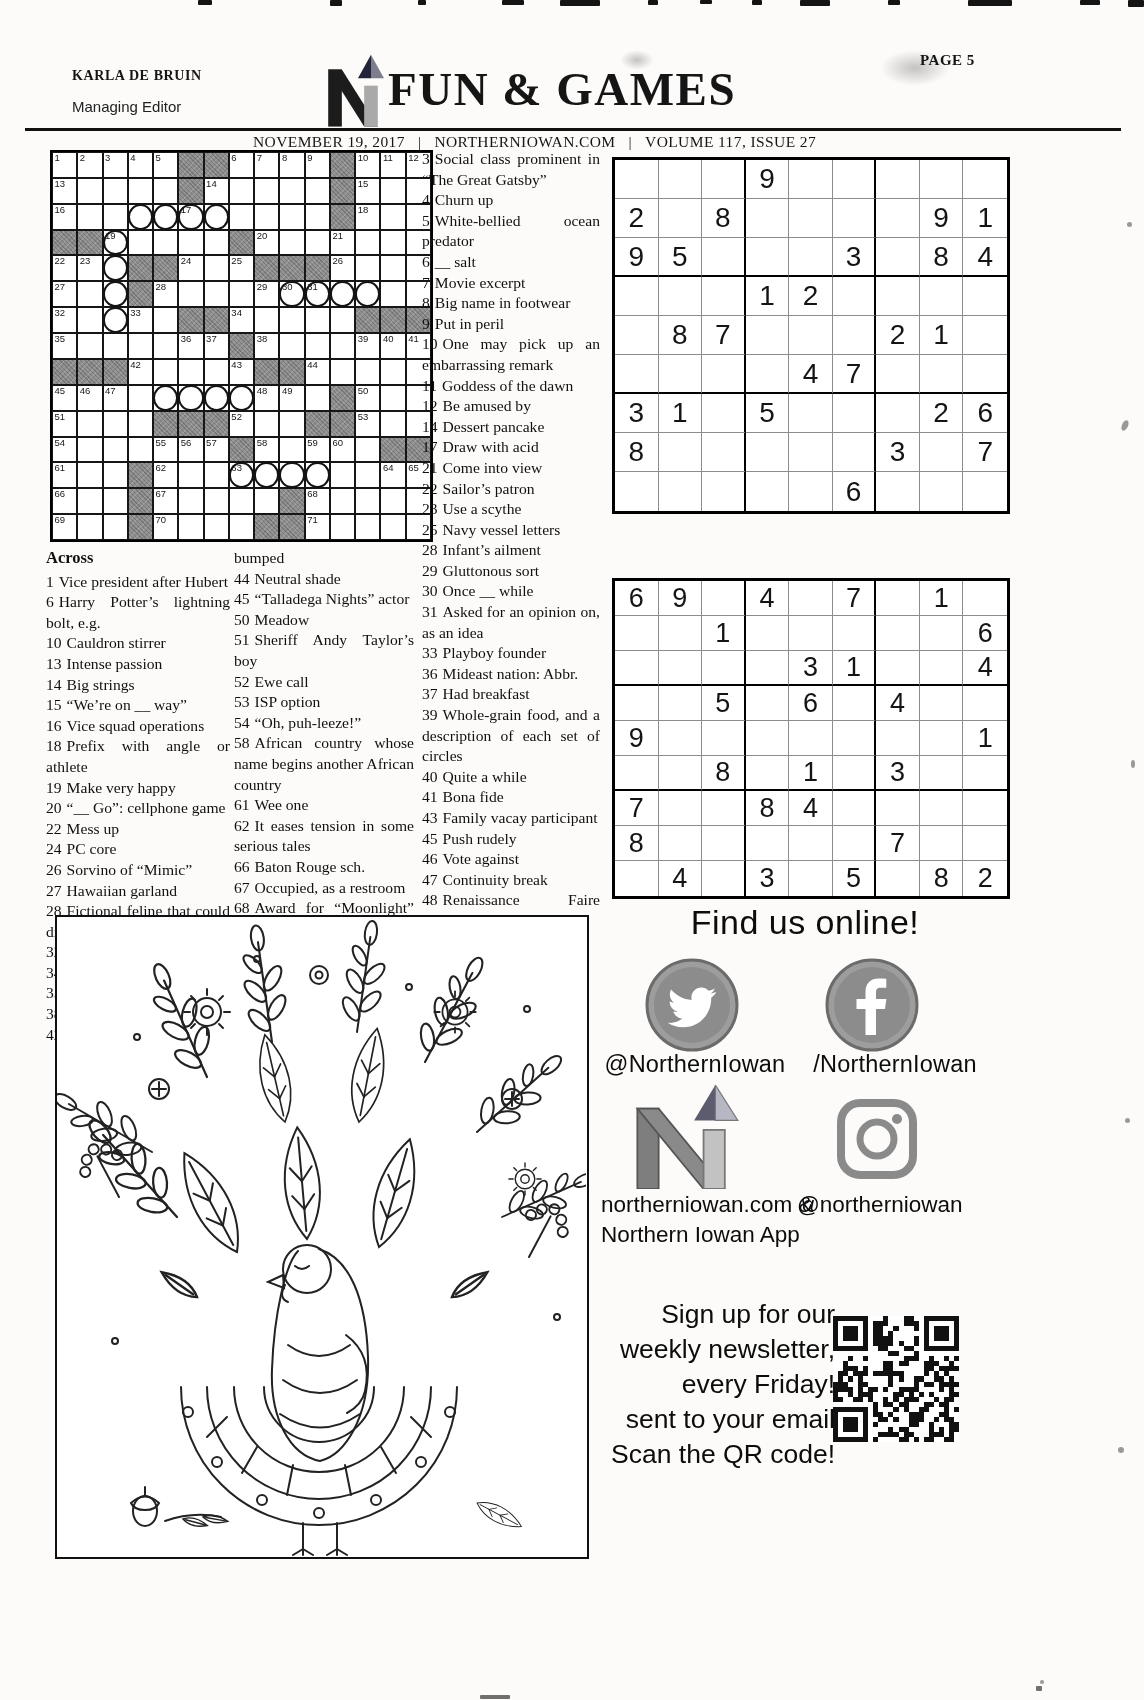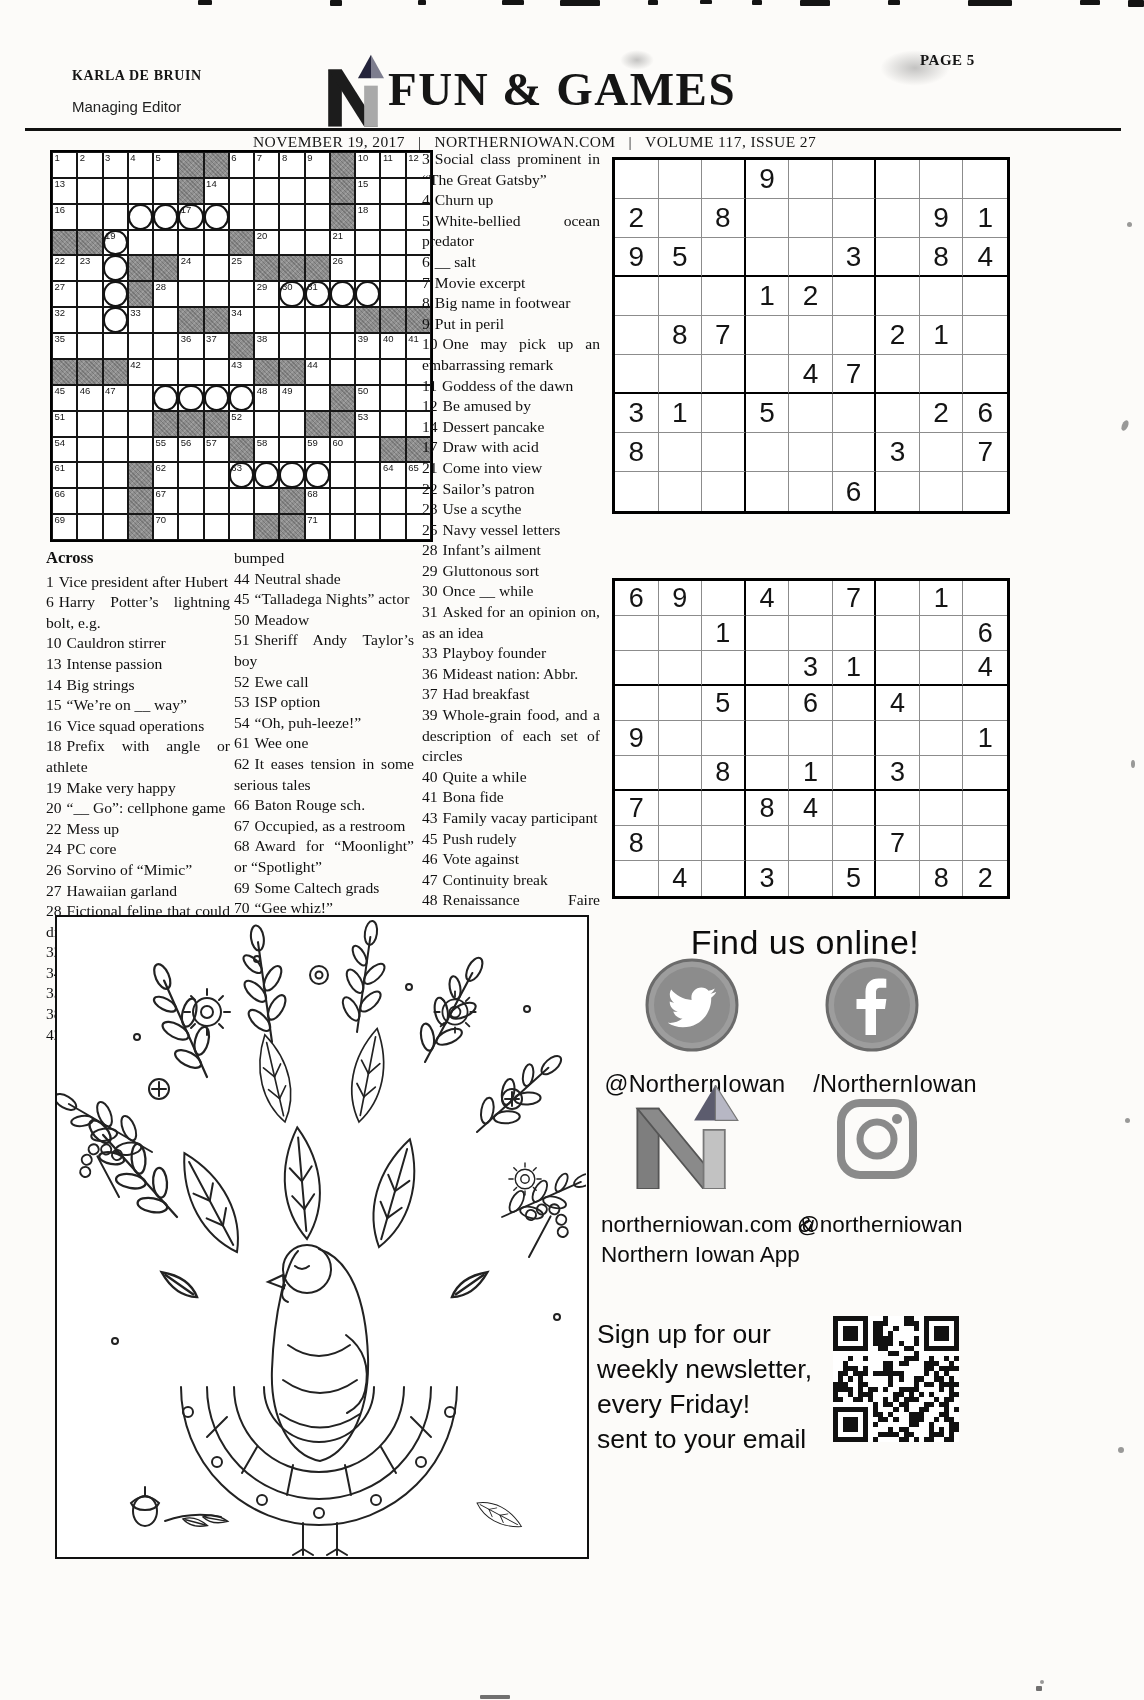--- a/index.html
+++ b/index.html
@@ -47,27 +47,27 @@
       font-family:"Liberation Sans",sans-serif;color:#141414;}
   #sudoku-top .sc{font-size:28px;}
   #sudoku-bottom .sc{font-size:27px;}
   .sc.r3{border-right:2.6px solid #000;}
   .sc.b3{border-bottom:2.6px solid #000;}
   .sc.re{border-right:none;}
   .sc.be{border-bottom:none;}
   
   #turkey-box{position:absolute;left:55px;top:915px;width:534px;height:644px;border:2.5px solid #101010;background:#fff;box-sizing:border-box;}
   
-  .sans{font-family:"Liberation Sans",sans-serif;margin-top:20px;}
+  .sans{font-family:"Liberation Sans",sans-serif;}
   #findus{position:absolute;left:602px;top:903px;width:406px;text-align:center;font-size:34px;letter-spacing:.5px;color:#0c0c0c;}
   .sicon{position:absolute;}
   .handle{position:absolute;text-align:center;font-size:23.5px;color:#0c0c0c;letter-spacing:.2px;}
   .sitelines{position:absolute;left:601px;top:1190px;font-size:22.5px;line-height:29.5px;color:#0c0c0c;}
   #insta-handle{position:absolute;left:797px;top:1192px;font-size:22.5px;color:#0c0c0c;}
-  #newsletter{position:absolute;left:597px;top:1297px;width:238px;text-align:left;font-size:26.5px;line-height:35px;color:#0c0c0c;}
+  #newsletter{position:absolute;left:597px;top:1297px;width:238px;text-align:right;font-size:26.5px;line-height:35px;color:#0c0c0c;}
   #qr{position:absolute;left:833px;top:1316px;}
 </style>
 </head>
 <body>
 
 <div id="page">
 
   <div>
     <div class="tick" style="left:198px;top:0;width:14px;height:5px"></div>
     <div class="tick" style="left:330px;top:0;width:12px;height:6px"></div>
@@ -545,20 +545,21 @@
     </div>
   <div id="clues-2" class="cluecol">
       <div class="clue">bumped</div>
       <div class="clue"><span class="cn">44</span>Neutral shade</div>
       <div class="clue"><span class="cn">45</span>“Talladega Nights” actor</div>
       <div class="clue"><span class="cn">50</span>Meadow</div>
       <div class="clue"><span class="cn">51</span>Sheriff Andy Taylor’s boy</div>
       <div class="clue"><span class="cn">52</span>Ewe call</div>
       <div class="clue"><span class="cn">53</span>ISP option</div>
       <div class="clue"><span class="cn">54</span>“Oh, puh-leeze!”</div>
+      <div class="clue"><span class="cn">58</span>African country whose name begins another African country</div>
       <div class="clue"><span class="cn">61</span>Wee one</div>
       <div class="clue"><span class="cn">62</span>It eases tension in some serious tales</div>
       <div class="clue"><span class="cn">66</span>Baton Rouge sch.</div>
       <div class="clue"><span class="cn">67</span>Occupied, as a restroom</div>
       <div class="clue"><span class="cn">68</span>Award for “Moonlight” or “Spotlight”</div>
       <div class="clue"><span class="cn">69</span>Some Caltech grads</div>
       <div class="clue"><span class="cn">70</span>“Gee whiz!”</div>
       <div class="clue"><span class="cn">71</span>Cautious (of)</div>
       <div class="gap"></div>
       <div class="hd">Down</div>
@@ -938,20 +939,21 @@
     <div>northerniowan.com &amp;</div>
     <div>Northern Iowan App</div>
   </div>
   <div id="insta-handle" class="sans">@northerniowan</div>
 
   <div id="newsletter" class="sans">
     <div>Sign up for our</div>
     <div>weekly newsletter,</div>
     <div>every Friday!</div>
     <div>sent to your email</div>
+    <div>Scan the QR code!</div>
   </div>
 
   <svg id="qr" width="126" height="126" viewBox="0 0 25 25" shape-rendering="crispEdges">
       <rect x="0" y="0" width="25" height="25" fill="#fff"></rect>
       <rect x="10" y="0" width="1" height="1" fill="#111"></rect>
       <rect x="14" y="0" width="1" height="1" fill="#111"></rect>
       <rect x="15" y="0" width="1" height="1" fill="#111"></rect>
       <rect x="8" y="1" width="1" height="1" fill="#111"></rect>
       <rect x="9" y="1" width="1" height="1" fill="#111"></rect>
       <rect x="10" y="1" width="1" height="1" fill="#111"></rect>

